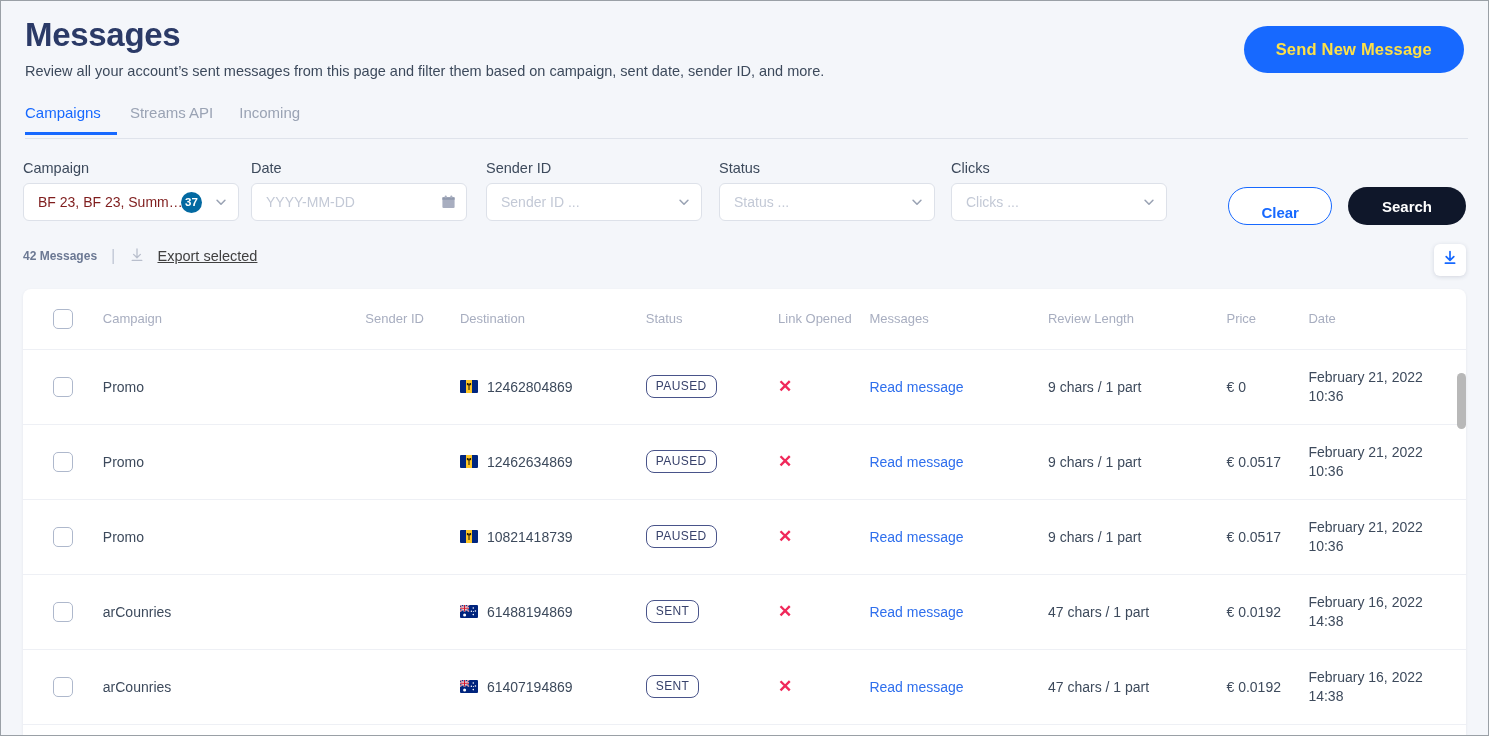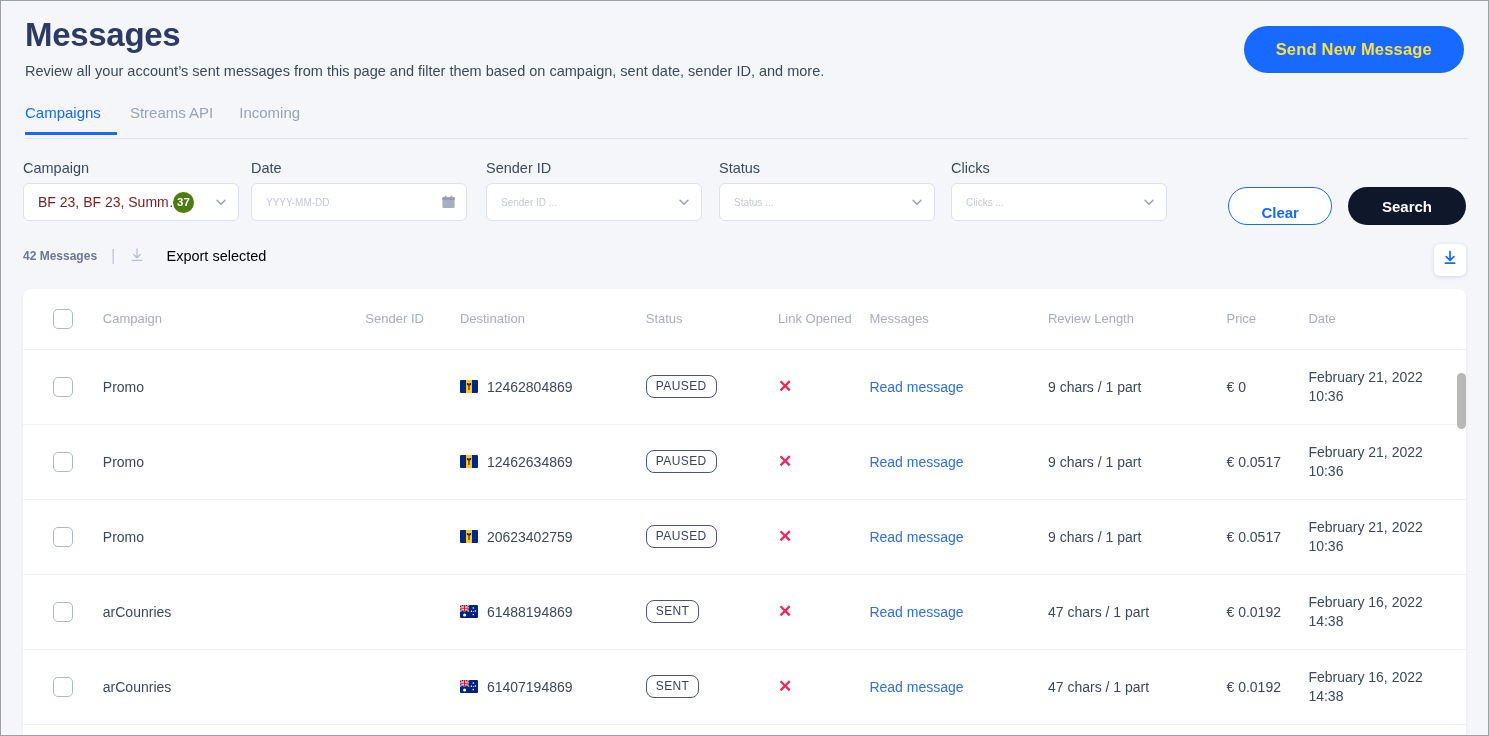--- a/index.html
+++ b/index.html
@@ -123,38 +123,38 @@
     position: relative;
   }
   .control .val {
     font-size: 14px;
     color: #7f1d1d;
     white-space: nowrap;
     overflow: hidden;
     flex: 1;
   }
   .control .ph {
-    font-size: 10px;
+    font-size: 14px;
     color: #c3c9d6;
     white-space: nowrap;
     overflow: hidden;
     flex: 1;
   }
   .badge-count {
     display: inline-flex;
     align-items: center;
     justify-content: center;
     min-width: 21px;
     height: 21px;
     border-radius: 50%;
-    background: #4d7c0f;
+    background: #0369a1;
     color: #fff;
     font-size: 11.5px;
     font-weight: bold;
-    margin-right: 20px;
+    margin-right: 12px;
   }
   .caret {
     width: 14px;
     height: 14px;
     flex: none;
   }
   .caret svg { display:block; }
   .cal-icon { width: 15px; height: 16px; flex: none; }
 
   .actions {
@@ -204,24 +204,25 @@
     font-weight: bold;
     color: #6b7893;
   }
   .summary .sep {
     color: #c3c9d6;
     font-size: 17px;
   }
   .export-link {
     display: flex;
     align-items: center;
-    gap: 21px;
-    color: #000000;
+    gap: 12px;
+    color: #404040;
     font-size: 14.5px;
     cursor: default;
+    text-decoration: underline;
   }
   .dl-btn {
     position: absolute;
     right: 22px;
     top: 243px;
     width: 32px;
     height: 32px;
     background: #ffffff;
     border-radius: 6px;
     box-shadow: 0 1px 4px rgba(40,50,80,0.16);
@@ -571,21 +572,21 @@
           <td>
             <span class="dest-cell">
               <span class="flag">
                 <svg class="flag" viewBox="0 0 18 13">
                     <rect width="6" height="13" fill="#00267f"></rect>
                     <rect x="6" width="6" height="13" fill="#ffc726"></rect>
                     <rect x="12" width="6" height="13" fill="#00267f"></rect>
                     <path d="M9 3 L9 10 M7.6 4.2 L9 5.2 L10.4 4.2 M7.4 3 L7.4 5.2 M10.6 3 L10.6 5.2" stroke="#000" stroke-width="0.9" fill="none"></path>
                   </svg>
               </span>
-              <span>20623402759</span>
+              <span>10821418739</span>
             </span>
           </td>
           <td>
             <span class="status-pill">PAUSED</span>
           </td>
           <td>
             <span class="x-mark">✕</span>
           </td>
           <td>
             <span class="link">Read message</span>

